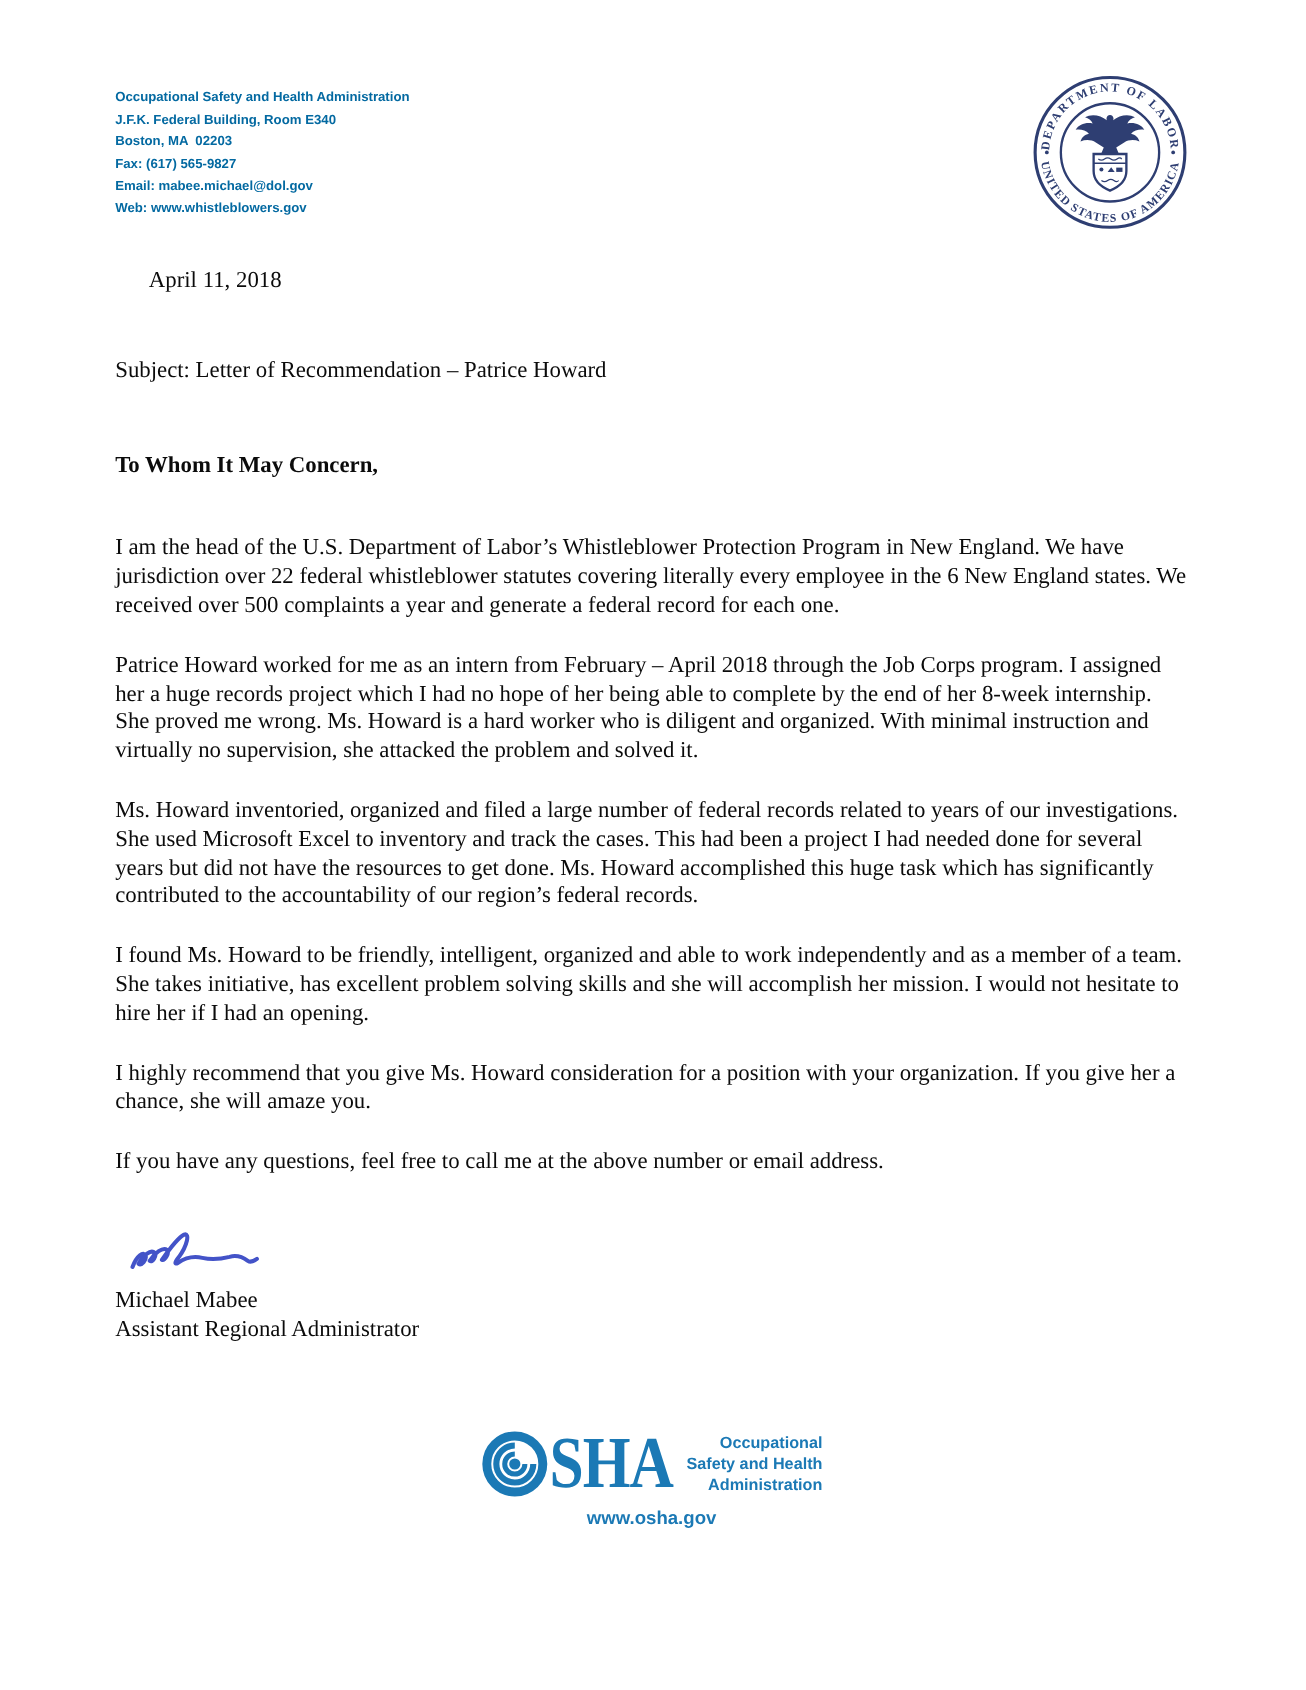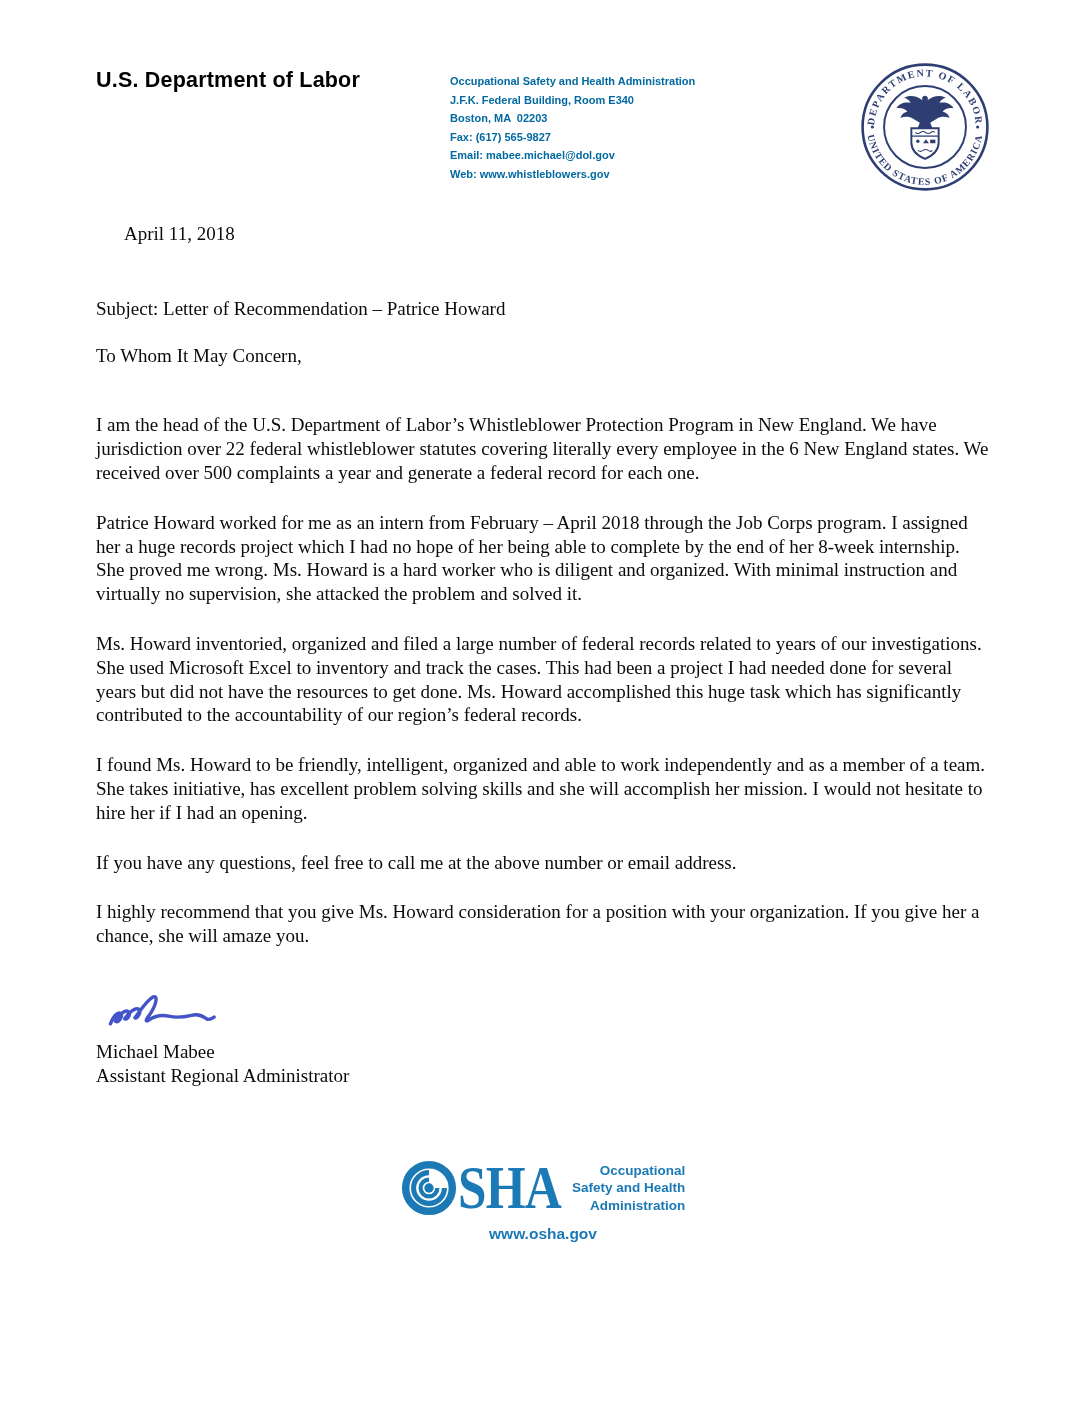--- a/index.html
+++ b/index.html
@@ -34,21 +34,21 @@
     color:#0369a1;
   }
   .office-block div { white-space:pre; }
   .seal-wrap { width:130px; height:130px; margin-top:2px; }
   .seal-text { font:700 15.5px "Liberation Serif", serif; letter-spacing:2.5px; fill:#2e3e72; }
   .seal-text-bottom { font:700 15px "Liberation Serif", serif; letter-spacing:1.5px; fill:#2e3e72; }
   
   .letter-body { font-size:19px; line-height:23.8px; }
   .date-line   { margin-top:30px;margin-left:28px; }
   .subject-line{ margin-top:51px; }
-  .salutation  { margin-top:23px; }
+  .salutation  { margin-top:55px;font-weight:bold; }
   .para        { margin-top:26px; }
   .para.first  { margin-top:46px; }
   
   .signature-svg { display:block; margin:40px 0 0 6px; }
   .signer-name  { margin-top:4px; font-size:19px; line-height:24px; }
   .signer-title { font-size:19px; line-height:24px; }
   
   .osha-footer { margin-top:72px; display:flex; flex-direction:column; align-items:center; }
   .osha-row { display:flex; align-items:center; }
   .osha-o { display:block; }
@@ -79,21 +79,20 @@
     font-size:15.5px;
     color:#1b79b5;
   }
 </style>
 </head>
 <body>
 
 <div class="page">
 
   <header class="letterhead">
-    <div class="agency-title">U.S. Department of Labor</div>
 
     <div class="office-block">
       <div>Occupational Safety and Health Administration</div>
       <div>J.F.K. Federal Building, Room E340</div>
       <div>Boston, MA  02203</div>
       <div>Fax: (617) 565-9827</div>
       <div>Email: mabee.michael@dol.gov</div>
       <div>Web: www.whistleblowers.gov</div>
     </div>
 
@@ -127,22 +126,22 @@
 
   <main class="letter-body">
     <p class="date-line">April 11, 2018</p>
     <p class="subject-line">Subject: Letter of Recommendation – Patrice Howard</p>
     <p class="salutation">To Whom It May Concern,</p>
 
     <p class="para first">I am the head of the U.S. Department of Labor’s Whistleblower Protection Program in New England. We have jurisdiction over 22 federal whistleblower statutes covering literally every employee in the 6 New England states. We received over 500 complaints a year and generate a federal record for each one.</p>
     <p class="para">Patrice Howard worked for me as an intern from February – April 2018 through the Job Corps program. I assigned her a huge records project which I had no hope of her being able to complete by the end of her 8-week internship. She proved me wrong. Ms. Howard is a hard worker who is diligent and organized. With minimal instruction and virtually no supervision, she attacked the problem and solved it.</p>
     <p class="para">Ms. Howard inventoried, organized and filed a large number of federal records related to years of our investigations. She used Microsoft Excel to inventory and track the cases. This had been a project I had needed done for several years but did not have the resources to get done. Ms. Howard accomplished this huge task which has significantly contributed to the accountability of our region’s federal records.</p>
     <p class="para">I found Ms. Howard to be friendly, intelligent, organized and able to work independently and as a member of a team. She takes initiative, has excellent problem solving skills and she will accomplish her mission. I would not hesitate to hire her if I had an opening.</p>
+    <p class="para">I highly recommend that you give Ms. Howard consideration for a position with your organization. If you give her a chance, she will amaze you.</p>
     <p class="para">If you have any questions, feel free to call me at the above number or email address.</p>
-    <p class="para">I highly recommend that you give Ms. Howard consideration for a position with your organization. If you give her a chance, she will amaze you.</p>
 
     <svg class="signature-svg" width="118" height="48" viewBox="0 0 140 56" aria-hidden="true">
       <path d="M10,42 C14,31 21,26 23,31 C24,35 19,41 16,39 C20,31 28,24 32,28 C34,31 30,38 27,36 C32,28 40,22 44,25 C47,28 42,36 39,35 C46,25 55,13 61,10 C67,8 64,21 56,32 C52,37 51,40 55,38 C62,33 70,31 79,33 C88,35 98,34 106,32 C113,30 120,33 124,36 C127,38 130,36 133,34" fill="none" stroke="#4353c8" stroke-width="4" stroke-linecap="round" stroke-linejoin="round"></path>
     </svg>
     <div class="signer-name">Michael Mabee</div>
     <div class="signer-title">Assistant Regional Administrator</div>
   </main>
 
   <footer class="osha-footer">
     <div class="osha-row">

